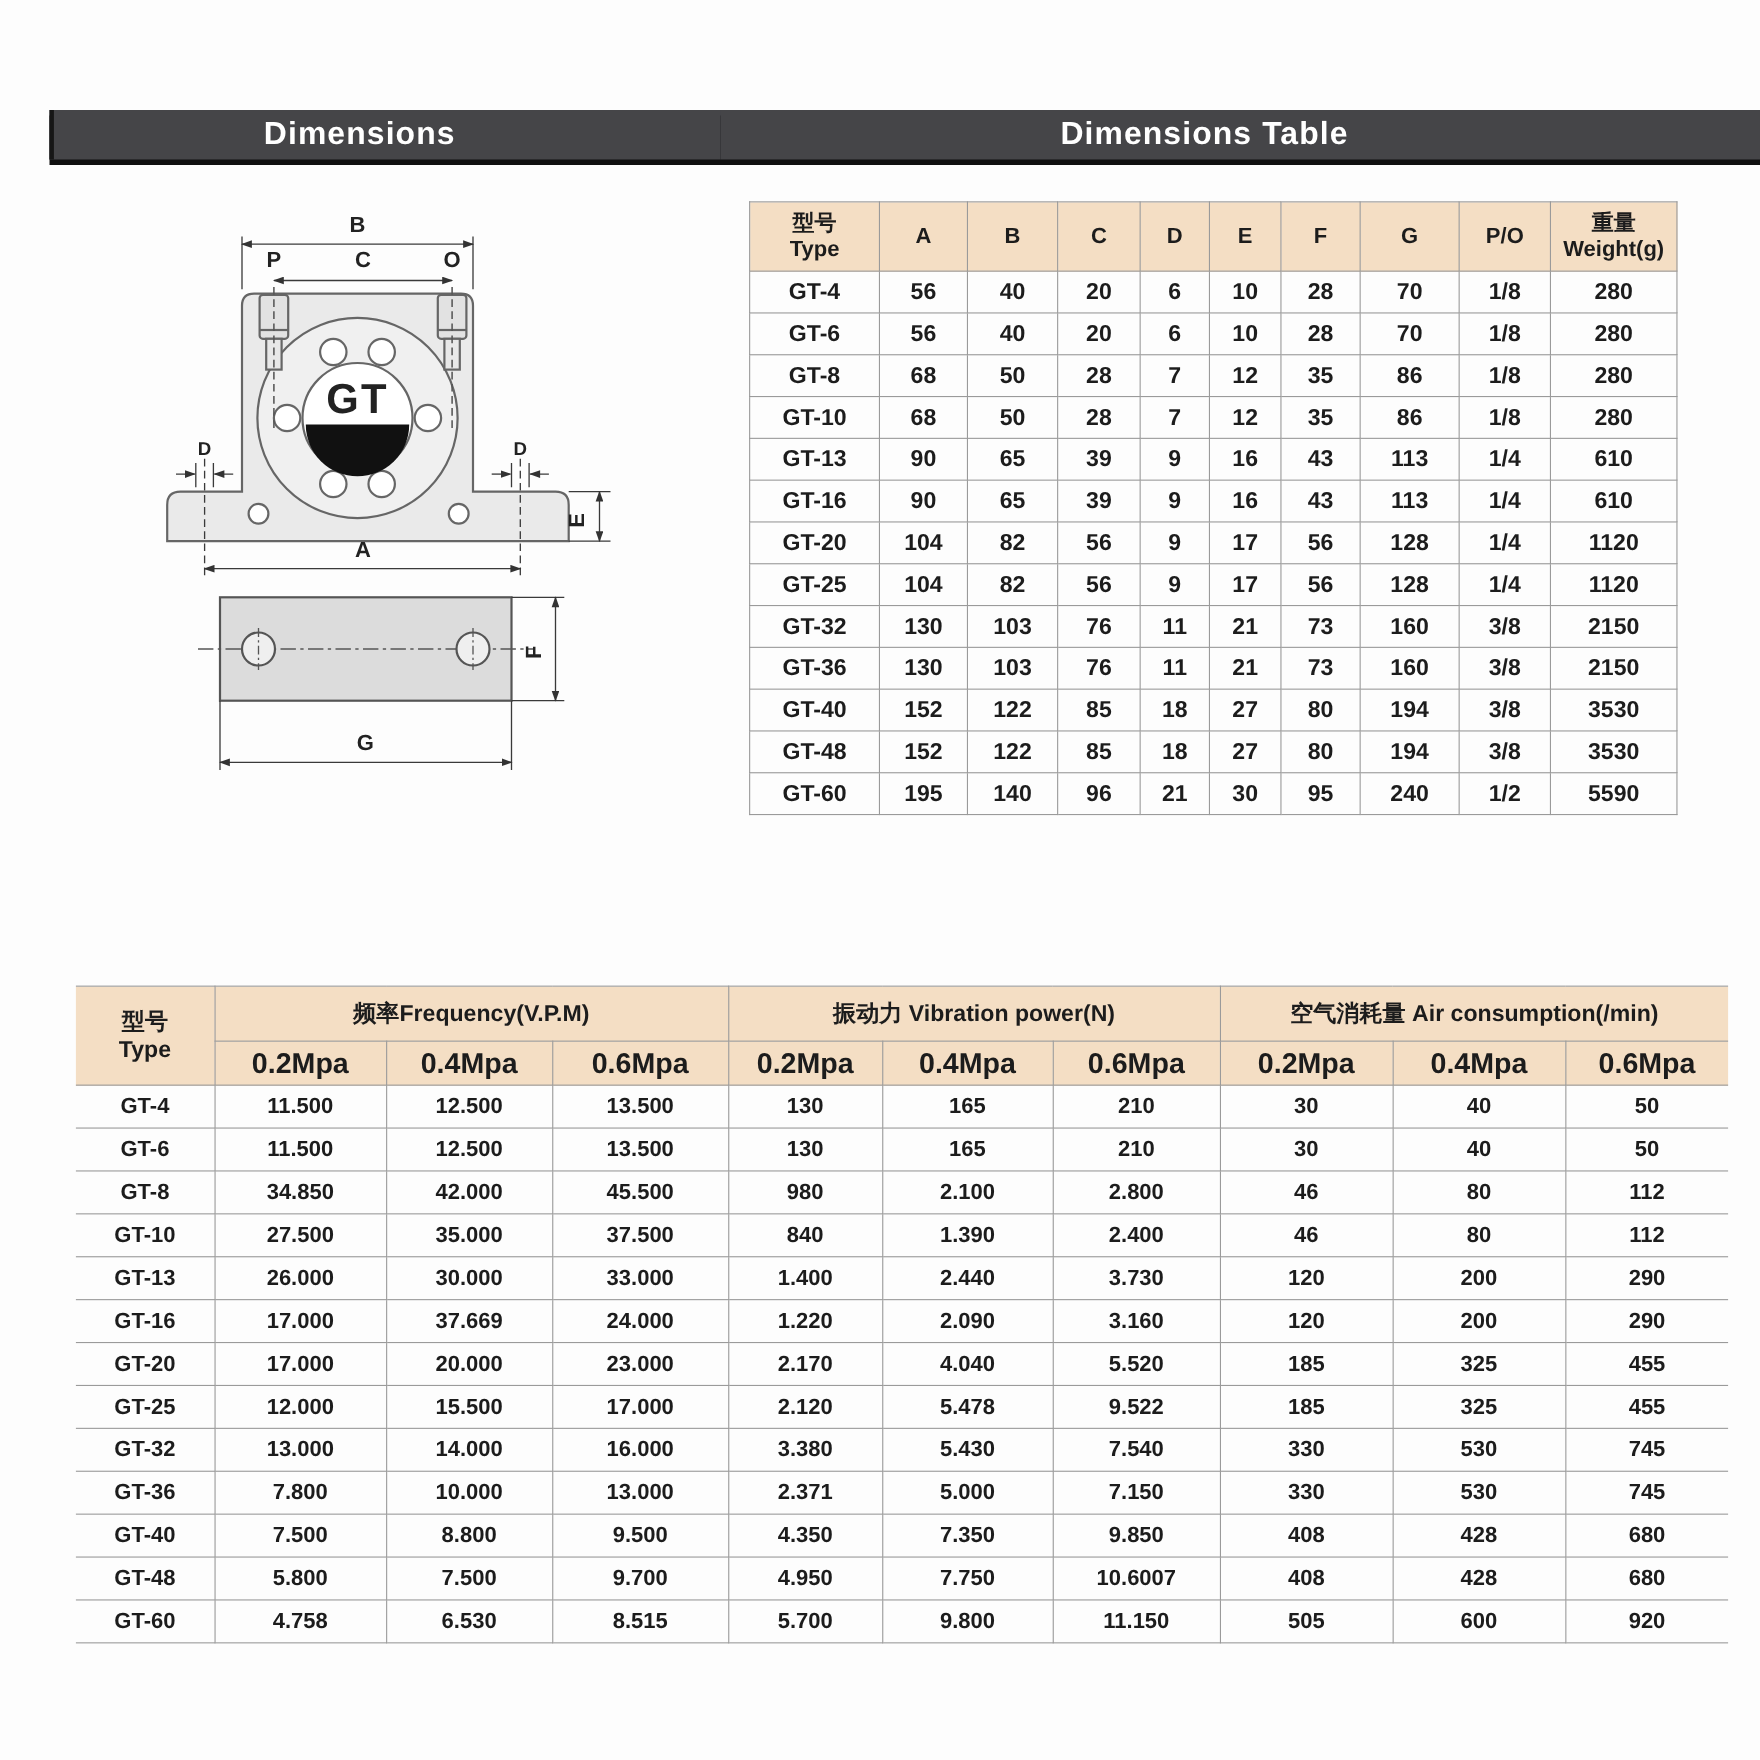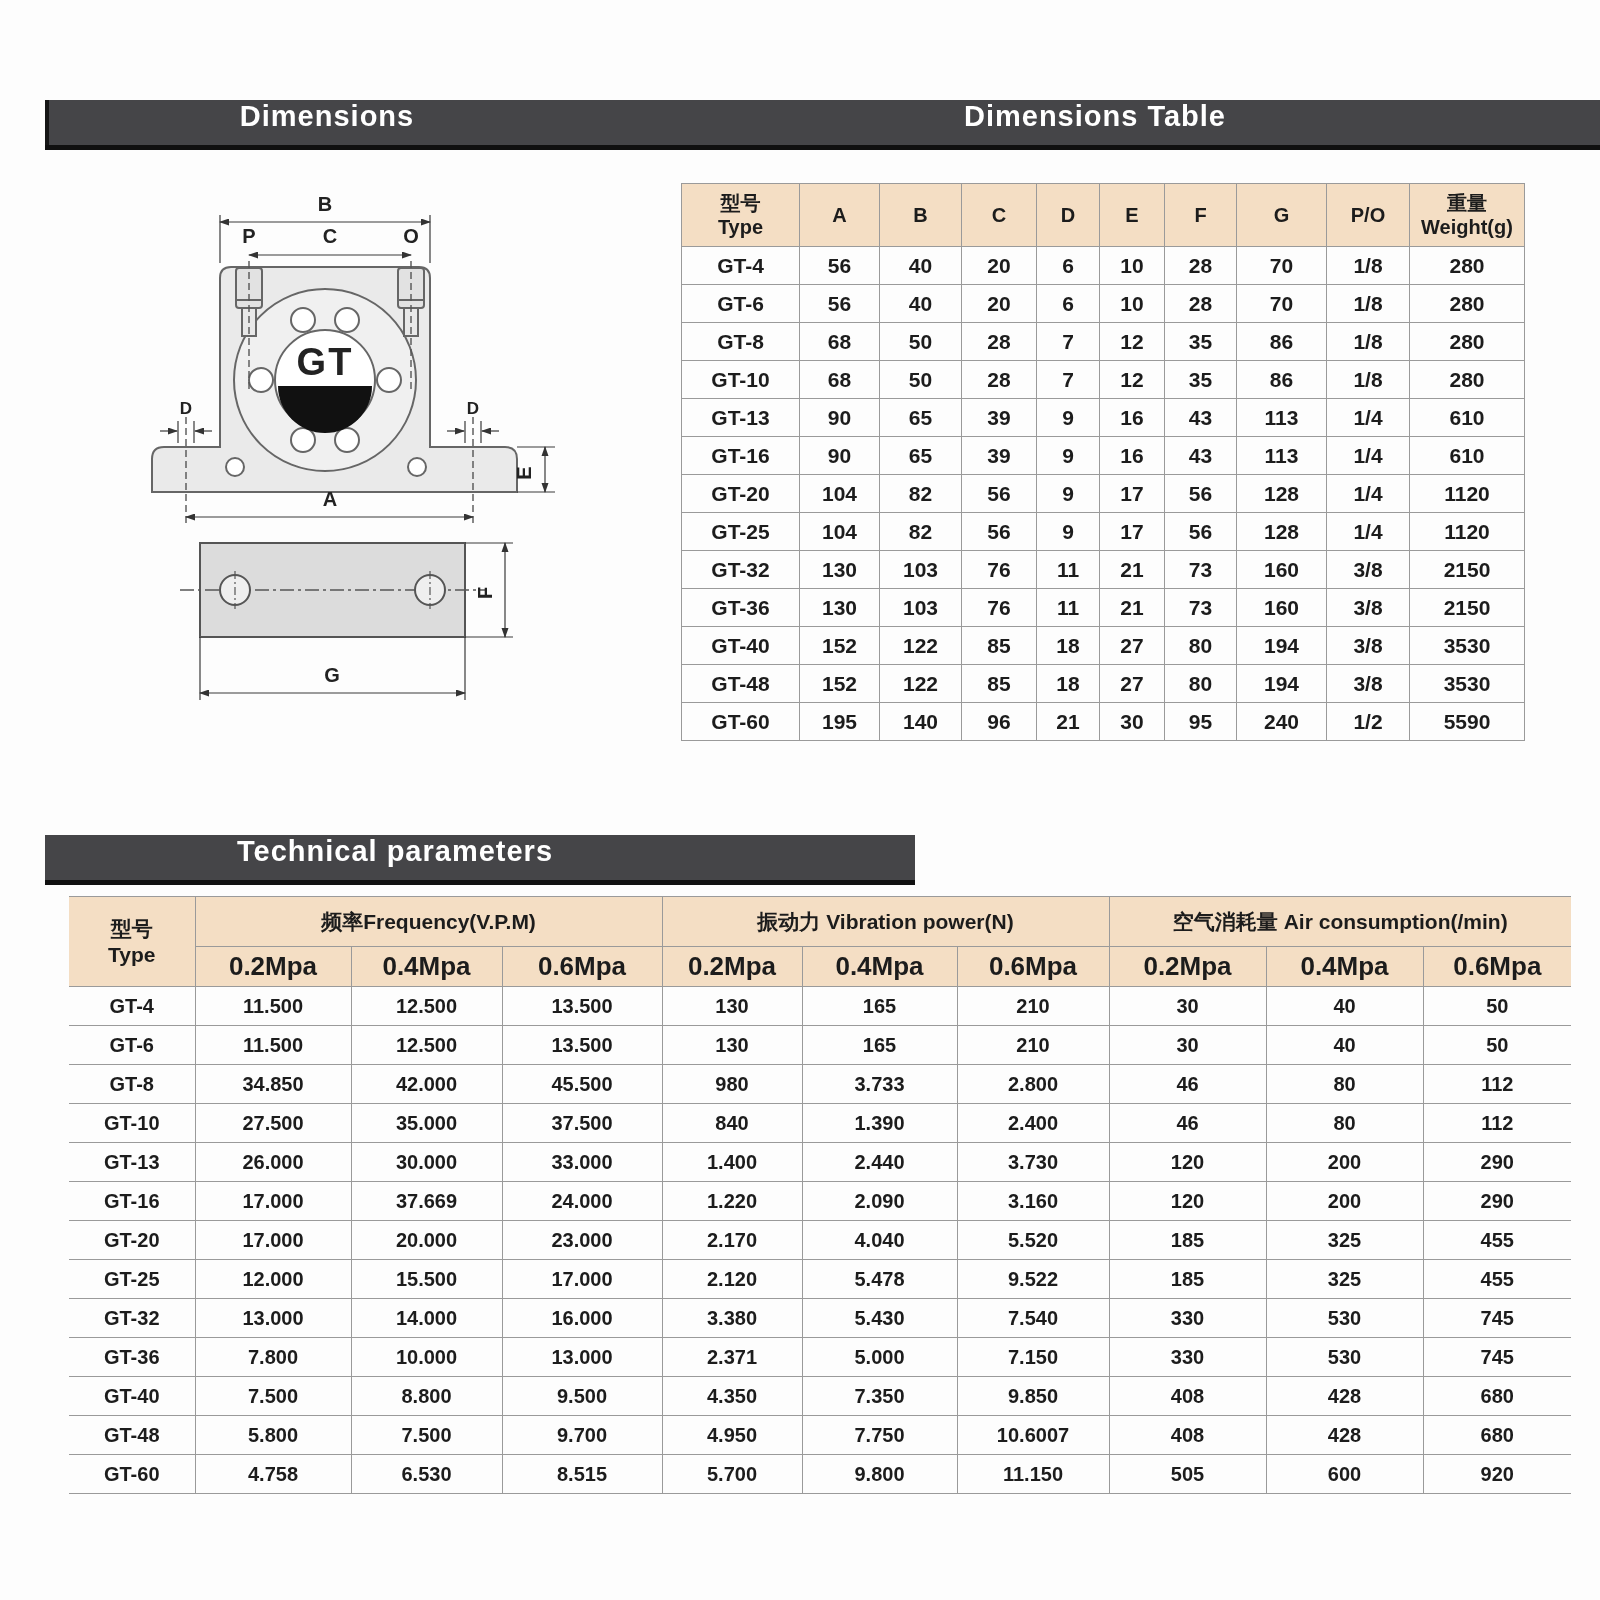--- a/index.html
+++ b/index.html
@@ -6,21 +6,21 @@
   body{
     width:1600px;height:1600px;background:#ffffff;
     font-family:"Liberation Sans","DejaVu Sans",sans-serif;
     color:#1d1d1d;
   }
   .page{position:relative;width:1600px;height:1600px;background:#fdfdfd;overflow:hidden;}
 
   
   .bar{
     position:absolute;height:45px;background:#454548;color:#ffffff;
-    display:flex;align-items:flex-start;justify-content:center;
+    display:flex;align-items:center;justify-content:center;
     font-size:29px;font-weight:bold;letter-spacing:1px;
     box-shadow:0 5px 0 0 #101010;
   }
   .bar-dimensions{left:45px;top:100px;width:556px;padding-right:90px;border-left:4px solid #161616;}
   .bar-dimtable{left:655px;top:100px;width:880px;padding-right:290px;}
   .bar-tech{left:45px;top:835px;width:700px;padding-right:170px;}
 
   
   table{border-collapse:collapse;table-layout:fixed;margin-left:24px;}
   th,td{
@@ -365,23 +365,20 @@
             <td>30</td>
             <td>95</td>
             <td>240</td>
             <td>1/2</td>
             <td>5590</td>
           </tr>
         </tbody>
     </table>
   </div>
 
-  <div class="bar bar-tech">
-    <span>Technical parameters</span>
-  </div>
 
   <div class="tech-table-wrap">
     <table class="tech-table">
       <colgroup>
         <col style="width:126px">
         <col style="width:156px">
           <col style="width:151px">
           <col style="width:160px">
         <col style="width:140px">
           <col style="width:155px">
@@ -436,21 +433,21 @@
             <td>30</td>
             <td>40</td>
             <td>50</td>
           </tr>
           <tr>
             <td>GT-8</td>
             <td>34.850</td>
             <td>42.000</td>
             <td>45.500</td>
             <td>980</td>
-            <td>3.733</td>
+            <td>2.100</td>
             <td>2.800</td>
             <td>46</td>
             <td>80</td>
             <td>112</td>
           </tr>
           <tr>
             <td>GT-10</td>
             <td>27.500</td>
             <td>35.000</td>
             <td>37.500</td>

